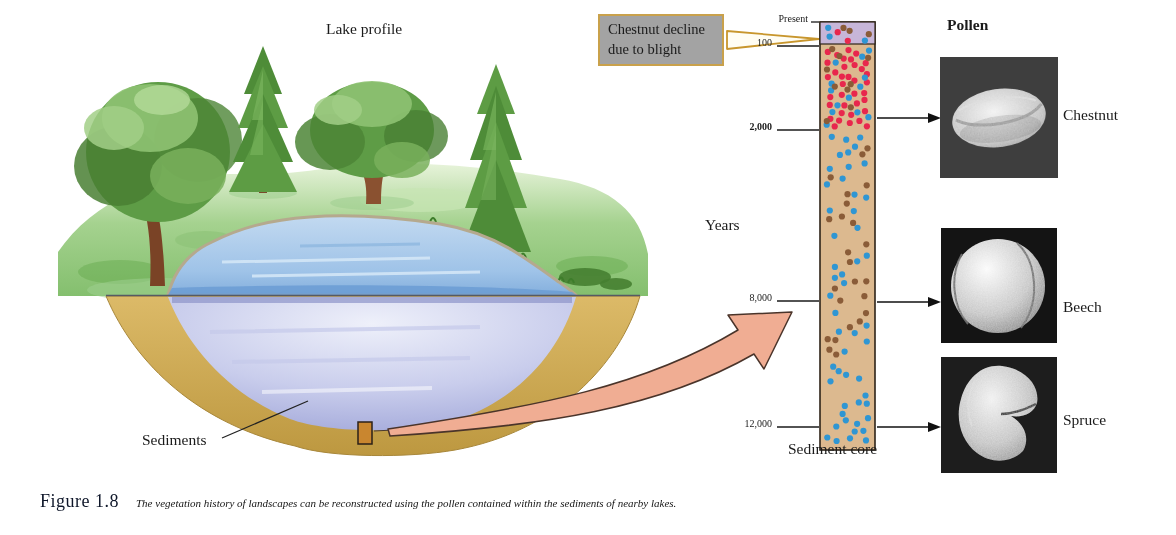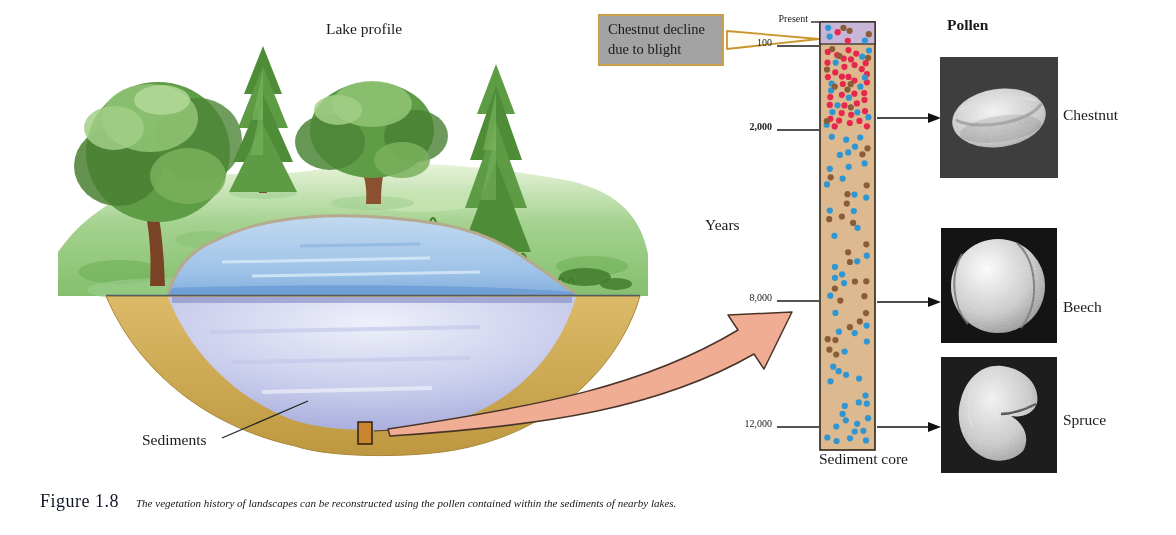--- a/index.html
+++ b/index.html
@@ -6,21 +6,21 @@
   body{width:1176px;height:535px;position:relative;overflow:hidden;
        font-family:"Liberation Serif","DejaVu Serif",serif;color:#1a1a1a;}
   .stage{position:absolute;left:0;top:0;width:977px;height:482px;}
   .stage svg{position:absolute;left:0;top:0;}
   .lbl{position:absolute;font-size:15.5px;line-height:1.2;white-space:nowrap;}
   .yearlbl{position:absolute;width:120px;text-align:right;font-size:10px;}
   .callout{position:absolute;left:598px;top:14px;width:126px;box-sizing:border-box;
            border:2px solid #c9a14b;background:#f8ecc3;padding:3px 8px 4px 8px;
            font-size:14.5px;line-height:1.4;}
   .pollen-header{position:absolute;left:947px;top:16px;font-weight:bold;font-size:15.5px;}
-  .core-caption{position:absolute;left:788px;top:450px;width:120px;text-align:right;font-size:15.5px;}
+  .core-caption{position:absolute;left:788px;top:440px;width:120px;text-align:left;font-size:15.5px;}
   .caption-row{position:absolute;left:40px;top:491px;width:1120px;display:flex;
                align-items:baseline;gap:17px;}
   .fig-label{font-size:18px;color:#2a72b5;letter-spacing:.5px;flex:0 0 auto;}
   .fig-text{font-size:11px;color:#141414;font-style:italic;}
 </style>
 </head>
 <body>
 
 <div class="stage">
 

